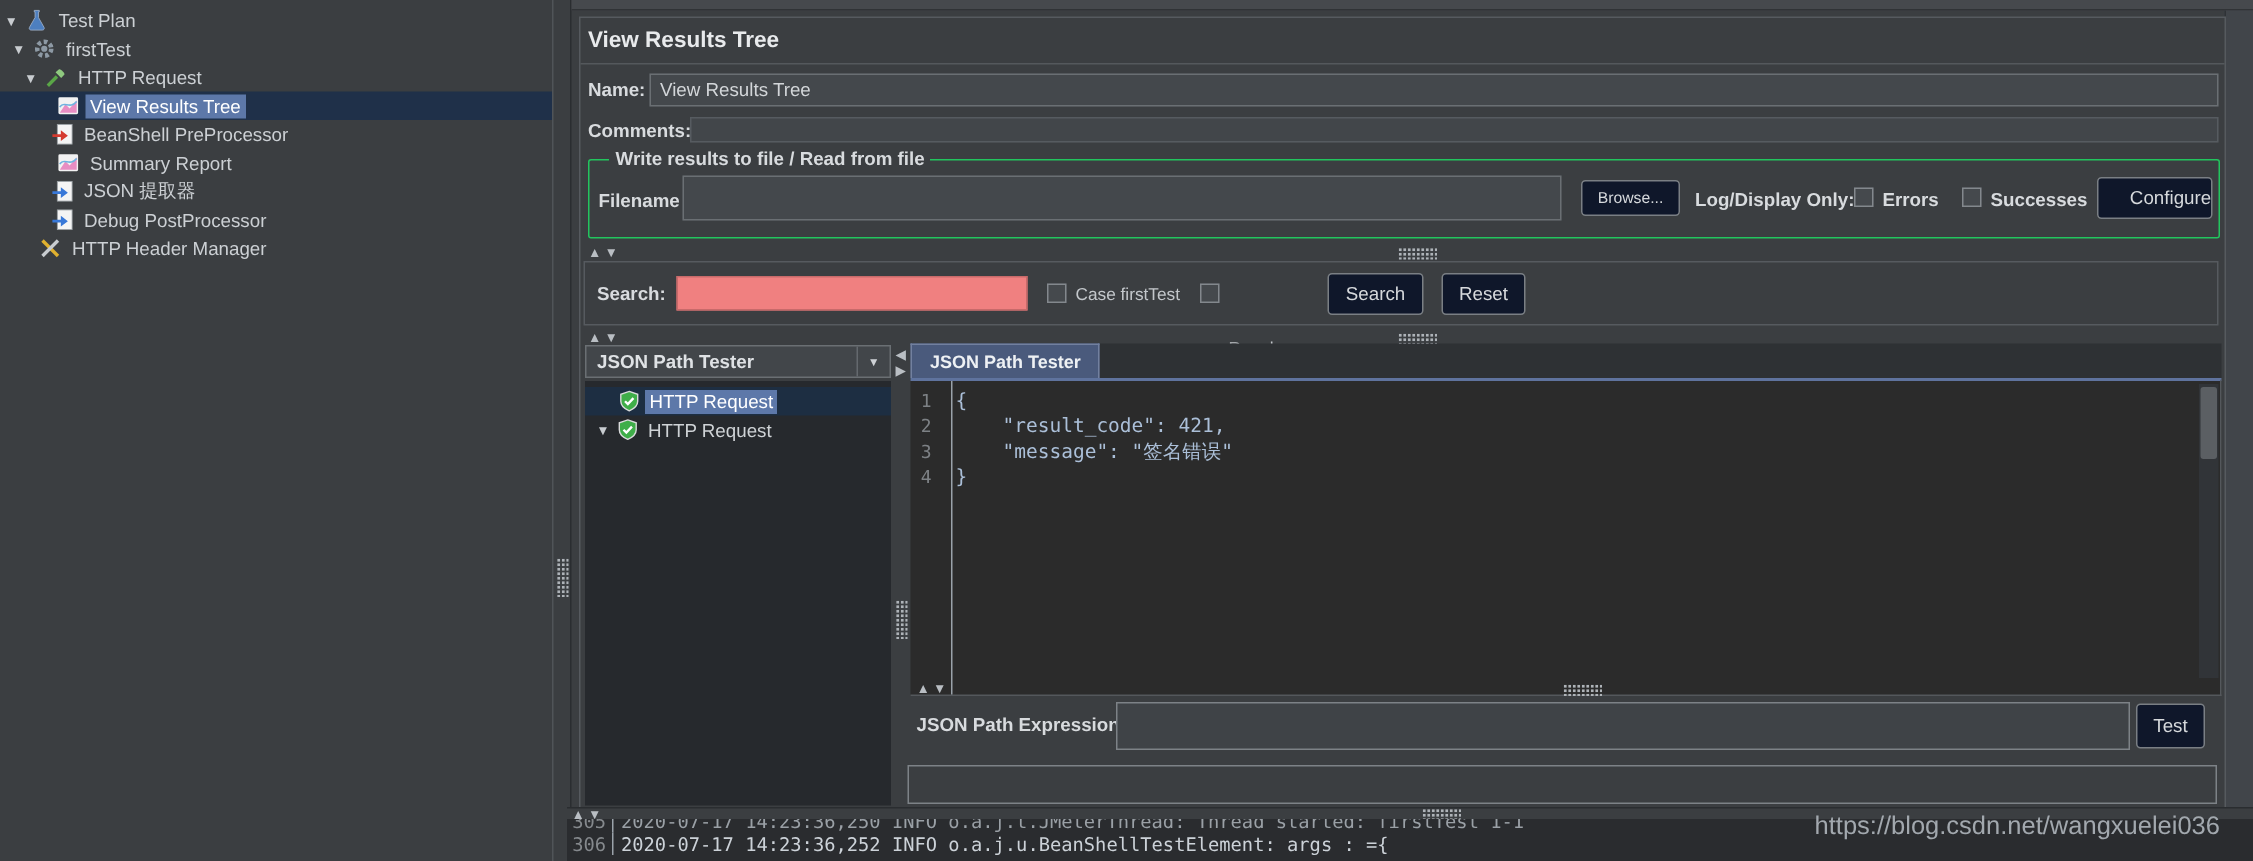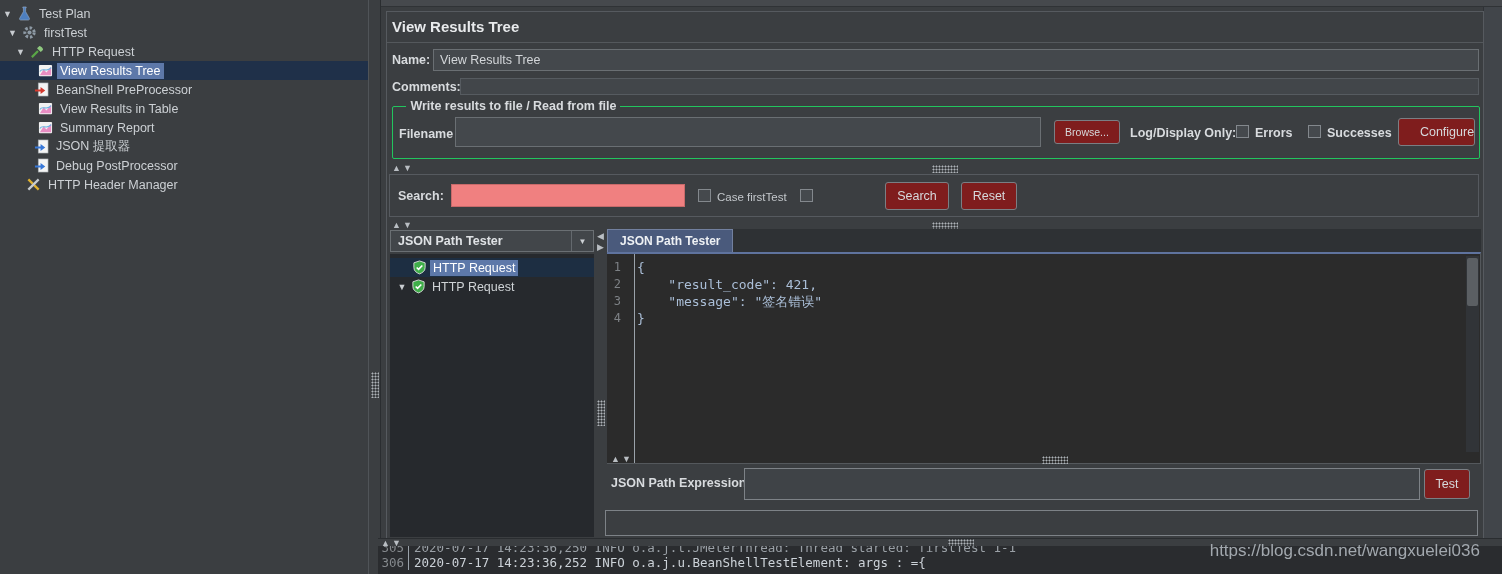--- a/index.html
+++ b/index.html
@@ -20,21 +20,21 @@
   .arr{position:absolute;font-size:9px;color:#b9bec3;line-height:9px;}
   
   .topstrip{position:absolute;left:381px;top:0;width:1121px;height:7px;background:#46494d;border-bottom:1px solid #303336;box-sizing:border-box;}
   .rightstrip{position:absolute;left:1483px;top:7px;width:19px;height:567px;background:#41454a;border-left:1px solid #2f3236;box-sizing:border-box;}
   
   .main{position:absolute;left:386px;top:11px;width:1096px;height:527px;border:1px solid #565a5f;background:#3b3e41;box-sizing:content-box;}
   .main *{box-sizing:border-box;}
   .abs{position:absolute;}
   .blabel{font-weight:bold;color:#d8dbde;}
   .inp{background:#44484c;border:1px solid #6a6f73;color:#d3d6d9;font-family:"Liberation Sans",sans-serif;font-size:12.5px;padding:0 6px;outline:none;}
-  .btn{background:#7f1d1d;border:1px solid #7a7f84;border-radius:3px;color:#d6d9dc;font-family:"Liberation Sans",sans-serif;font-size:12.5px;text-align:center;display:flex;align-items:center;justify-content:center;}
+  .btn{background:#0f172a;border:1px solid #7a7f84;border-radius:3px;color:#d6d9dc;font-family:"Liberation Sans",sans-serif;font-size:12.5px;text-align:center;display:flex;align-items:center;justify-content:center;}
   .cb{display:inline-block;width:13px;height:13px;background:#45494d;border:1px solid #83888d;}
   .title{font-size:15px;font-weight:bold;color:#e8eaec;}
   .fgroup{position:absolute;border:1px solid #22c55e;border-radius:2px;}
   .fgroup legend{font-weight:bold;color:#d8dbde;font-size:12.5px;padding:0 4px;margin-left:4px;}
   
   .selector{background:#42464a;border:1px solid #6a6f73;display:flex;align-items:center;}
   .selector .sel-text{flex:1;padding-left:7px;font-weight:bold;color:#dfe2e5;}
   .selector .sel-btn{width:22px;height:100%;border-left:1px solid #64696e;display:flex;align-items:center;justify-content:center;font-size:8px;color:#cdd1d5;}
   .rpanel{background:#26292d;}
   .rrow{position:relative;height:19px;display:flex;align-items:center;gap:3px;white-space:nowrap;}
@@ -97,28 +97,20 @@
             <path d="M2 9 C5 4 9 11 14 5" stroke="#6fb3e0" stroke-width="1.2" fill="none"></path>
           </svg></span>
       <span class="tlabel">View Results Tree</span>
     </div>
     <div class="trow" style="padding-left:34px">
       <span class="ic"><svg viewBox="0 0 16 16" width="15" height="15">
             <rect x="4.5" y="1" width="10.5" height="14" fill="#f4f4f4" stroke="#9aa0a5" stroke-width="0.6"></rect>
             <path d="M1 8h6V5.2L12 9l-5 3.8V10H1z" fill="#d43a2f"></path>
           </svg></span>
       <span class="tlabel">BeanShell PreProcessor</span>
-    </div>
-    <div class="trow" style="padding-left:38px">
-      <span class="ic"><svg viewBox="0 0 16 16" width="15" height="15">
-            <rect x="1" y="2" width="14" height="12" rx="1" fill="#f2f2f2"></rect>
-            <path d="M2 13 L6 7 L9 10 L14 4 V13 Z" fill="#e88dc3"></path>
-            <path d="M2 9 C5 4 9 11 14 5" stroke="#6fb3e0" stroke-width="1.2" fill="none"></path>
-          </svg></span>
-      <span class="tlabel">View Results in Table</span>
     </div>
     <div class="trow" style="padding-left:38px">
       <span class="ic"><svg viewBox="0 0 16 16" width="15" height="15">
             <rect x="1" y="2" width="14" height="12" rx="1" fill="#f2f2f2"></rect>
             <path d="M2 13 L6 7 L9 10 L14 4 V13 Z" fill="#e88dc3"></path>
             <path d="M2 9 C5 4 9 11 14 5" stroke="#6fb3e0" stroke-width="1.2" fill="none"></path>
           </svg></span>
       <span class="tlabel">Summary Report</span>
     </div>
     <div class="trow" style="padding-left:34px">

